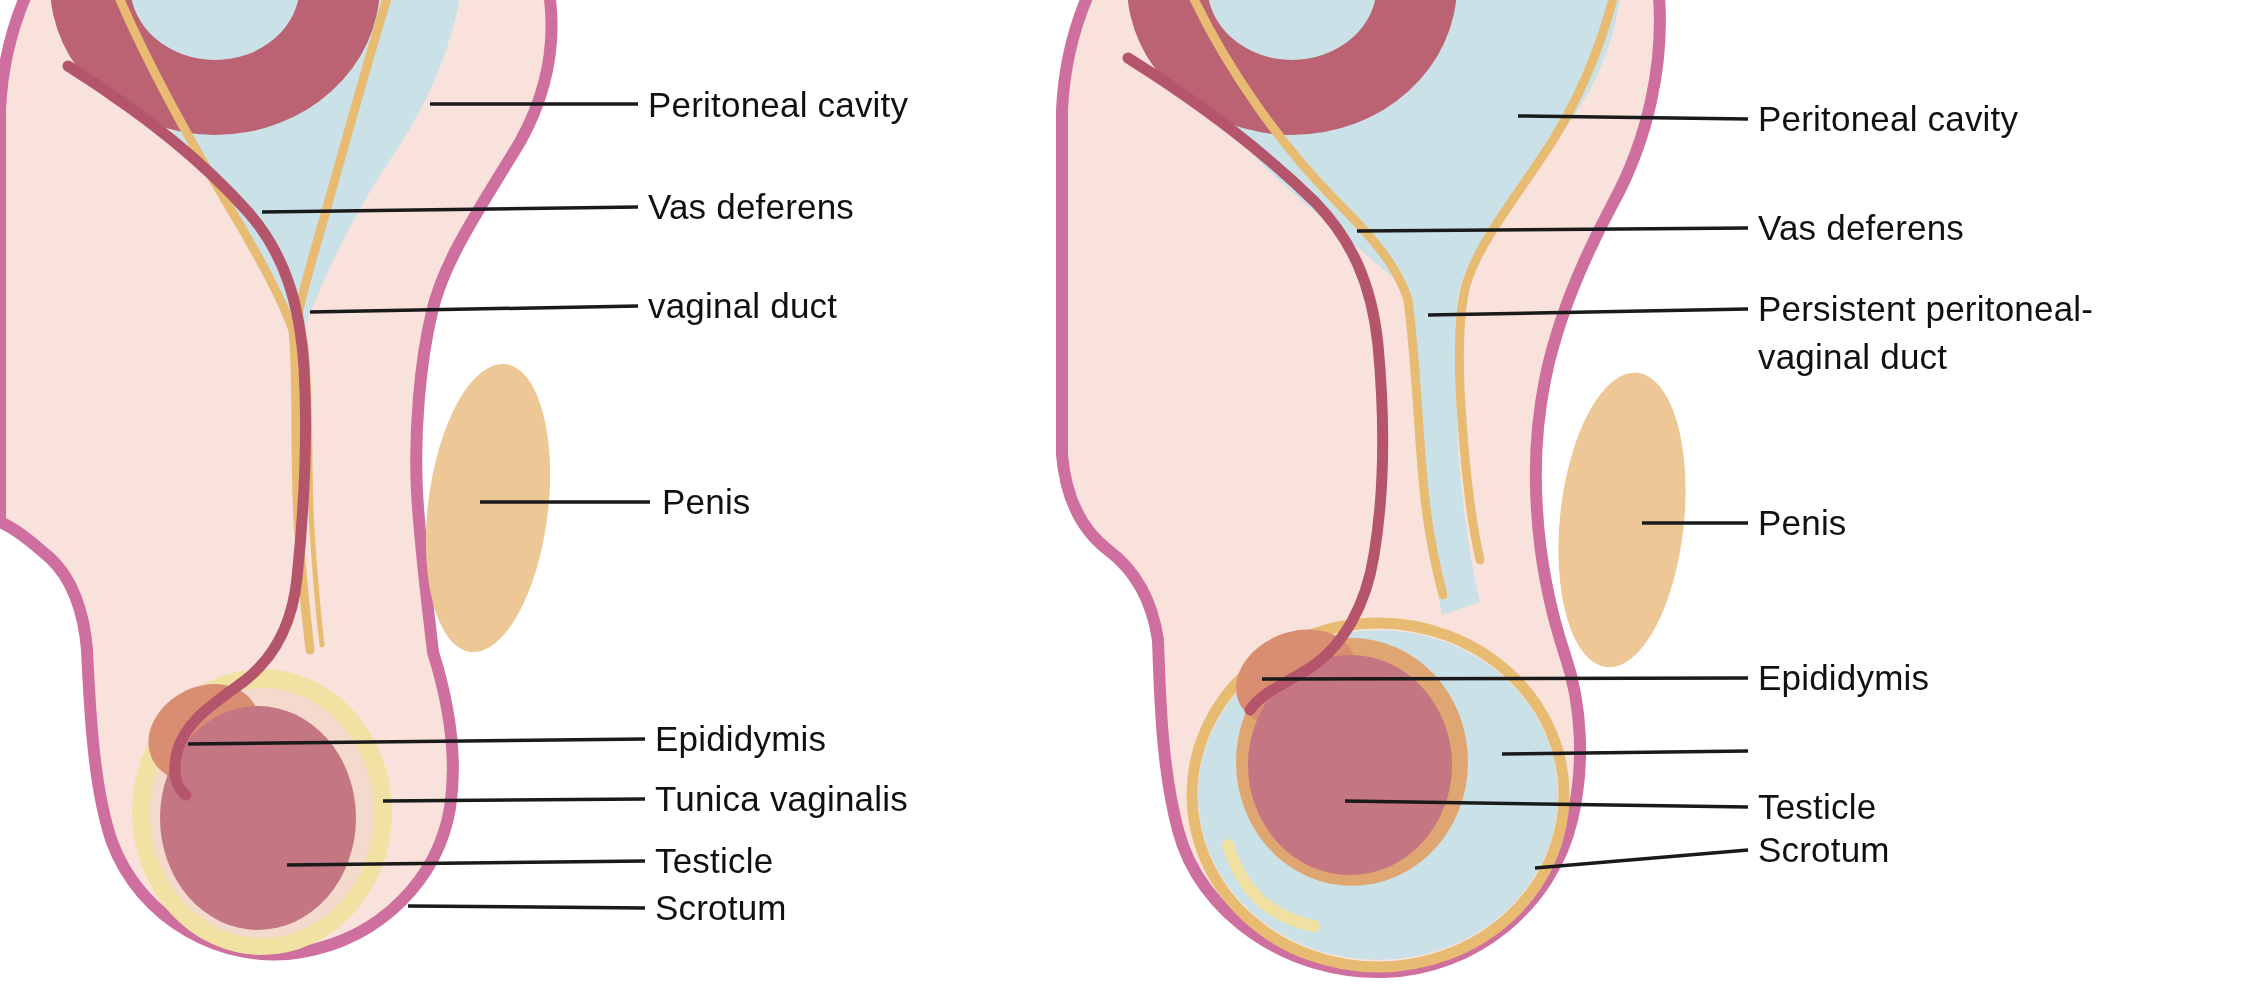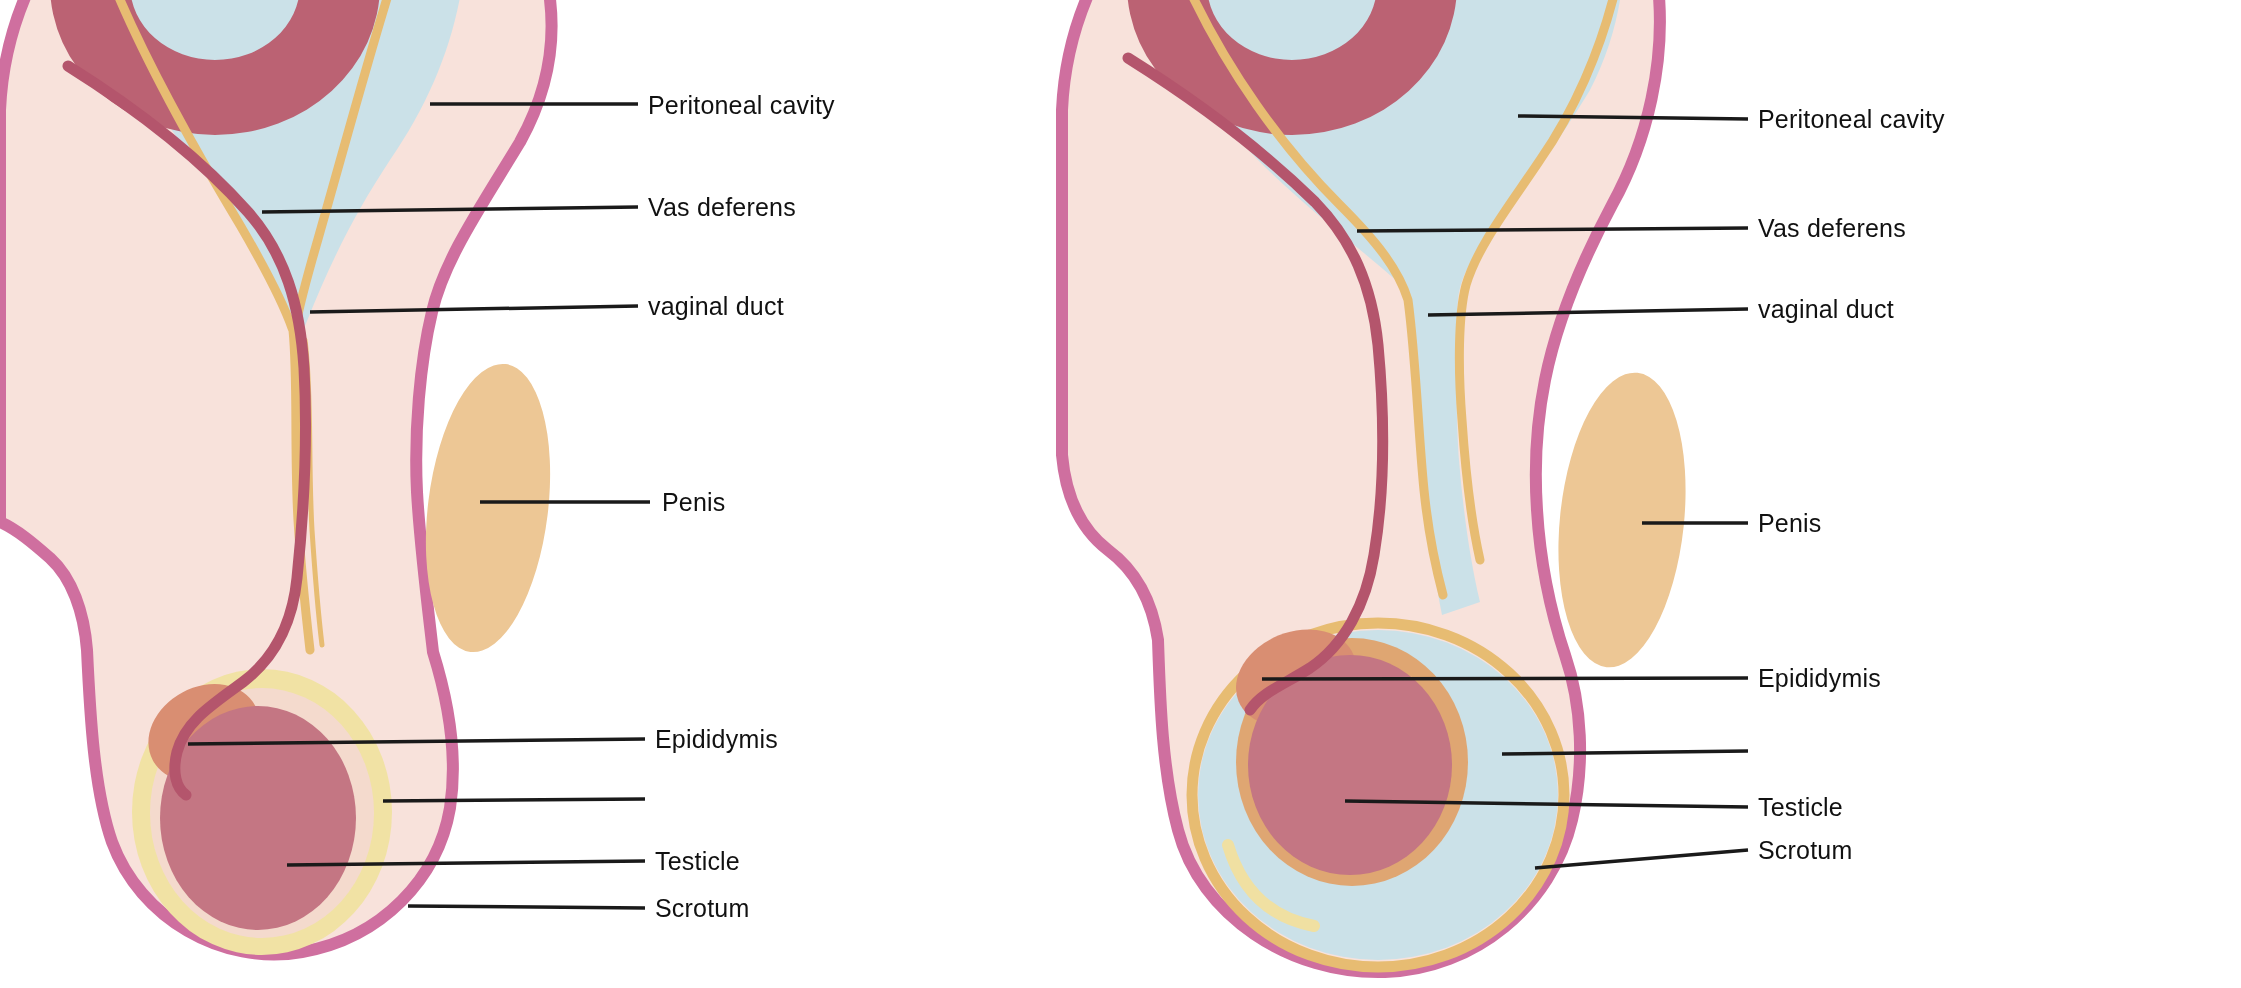--- a/index.html
+++ b/index.html
@@ -2,21 +2,21 @@
 <html><head>
 <meta charset="utf-8">
 <style>
   html,body{margin:0;padding:0;background:#ffffff;}
   .canvas{
     position:relative;width:2241px;height:988px;background:#ffffff;
     overflow:hidden;font-family:"Liberation Sans",sans-serif;
   }
   .art{position:absolute;left:0;top:0;}
   .label{
-    position:absolute;font-size:25px;line-height:48px;color:#111111;
+    position:absolute;font-size:35px;line-height:48px;color:#111111;
     white-space:nowrap;letter-spacing:0.2px;
   }
   .label span{display:block;}
 
   
   .skin{fill:#f8e2db;stroke:#cf6f9f;stroke-width:12;}
   .fluid{fill:#cbe1e8;}
   .bowel{fill:#bb6273;}
   .duct{fill:none;stroke:#e7bc72;stroke-width:9;stroke-linecap:round;}
   .duct-thin{fill:none;stroke:#e7bc72;stroke-width:5;stroke-linecap:round;}
@@ -133,34 +133,38 @@
     </div>
   <div class="label" style="left:648px;top:282px">
     <span>vaginal duct</span>
   </div>
   <div class="label" style="left:662px;top:478px">
       <span>Penis</span>
     </div>
   <div class="label" style="left:655px;top:715px">
       <span>Epididymis</span>
     </div>
+  <div class="label" style="left:655px;top:775px">
+      <span>Tunica vaginalis</span>
+    </div>
   <div class="label" style="left:655px;top:837px">
       <span>Testicle</span>
     </div>
   <div class="label" style="left:655px;top:884px">
       <span>Scrotum</span>
     </div>
 
   <div class="label" style="left:1758px;top:95px">
       <span>Peritoneal cavity</span>
     </div>
   <div class="label" style="left:1758px;top:204px">
       <span>Vas deferens</span>
     </div>
   <div class="label" style="left:1758px;top:285px">
+    <span>Persistent peritoneal-</span>
     <span>vaginal duct</span>
   </div>
   <div class="label" style="left:1758px;top:499px">
       <span>Penis</span>
     </div>
   <div class="label" style="left:1758px;top:654px">
       <span>Epididymis</span>
     </div>
   <div class="label" style="left:1758px;top:783px">
       <span>Testicle</span>

